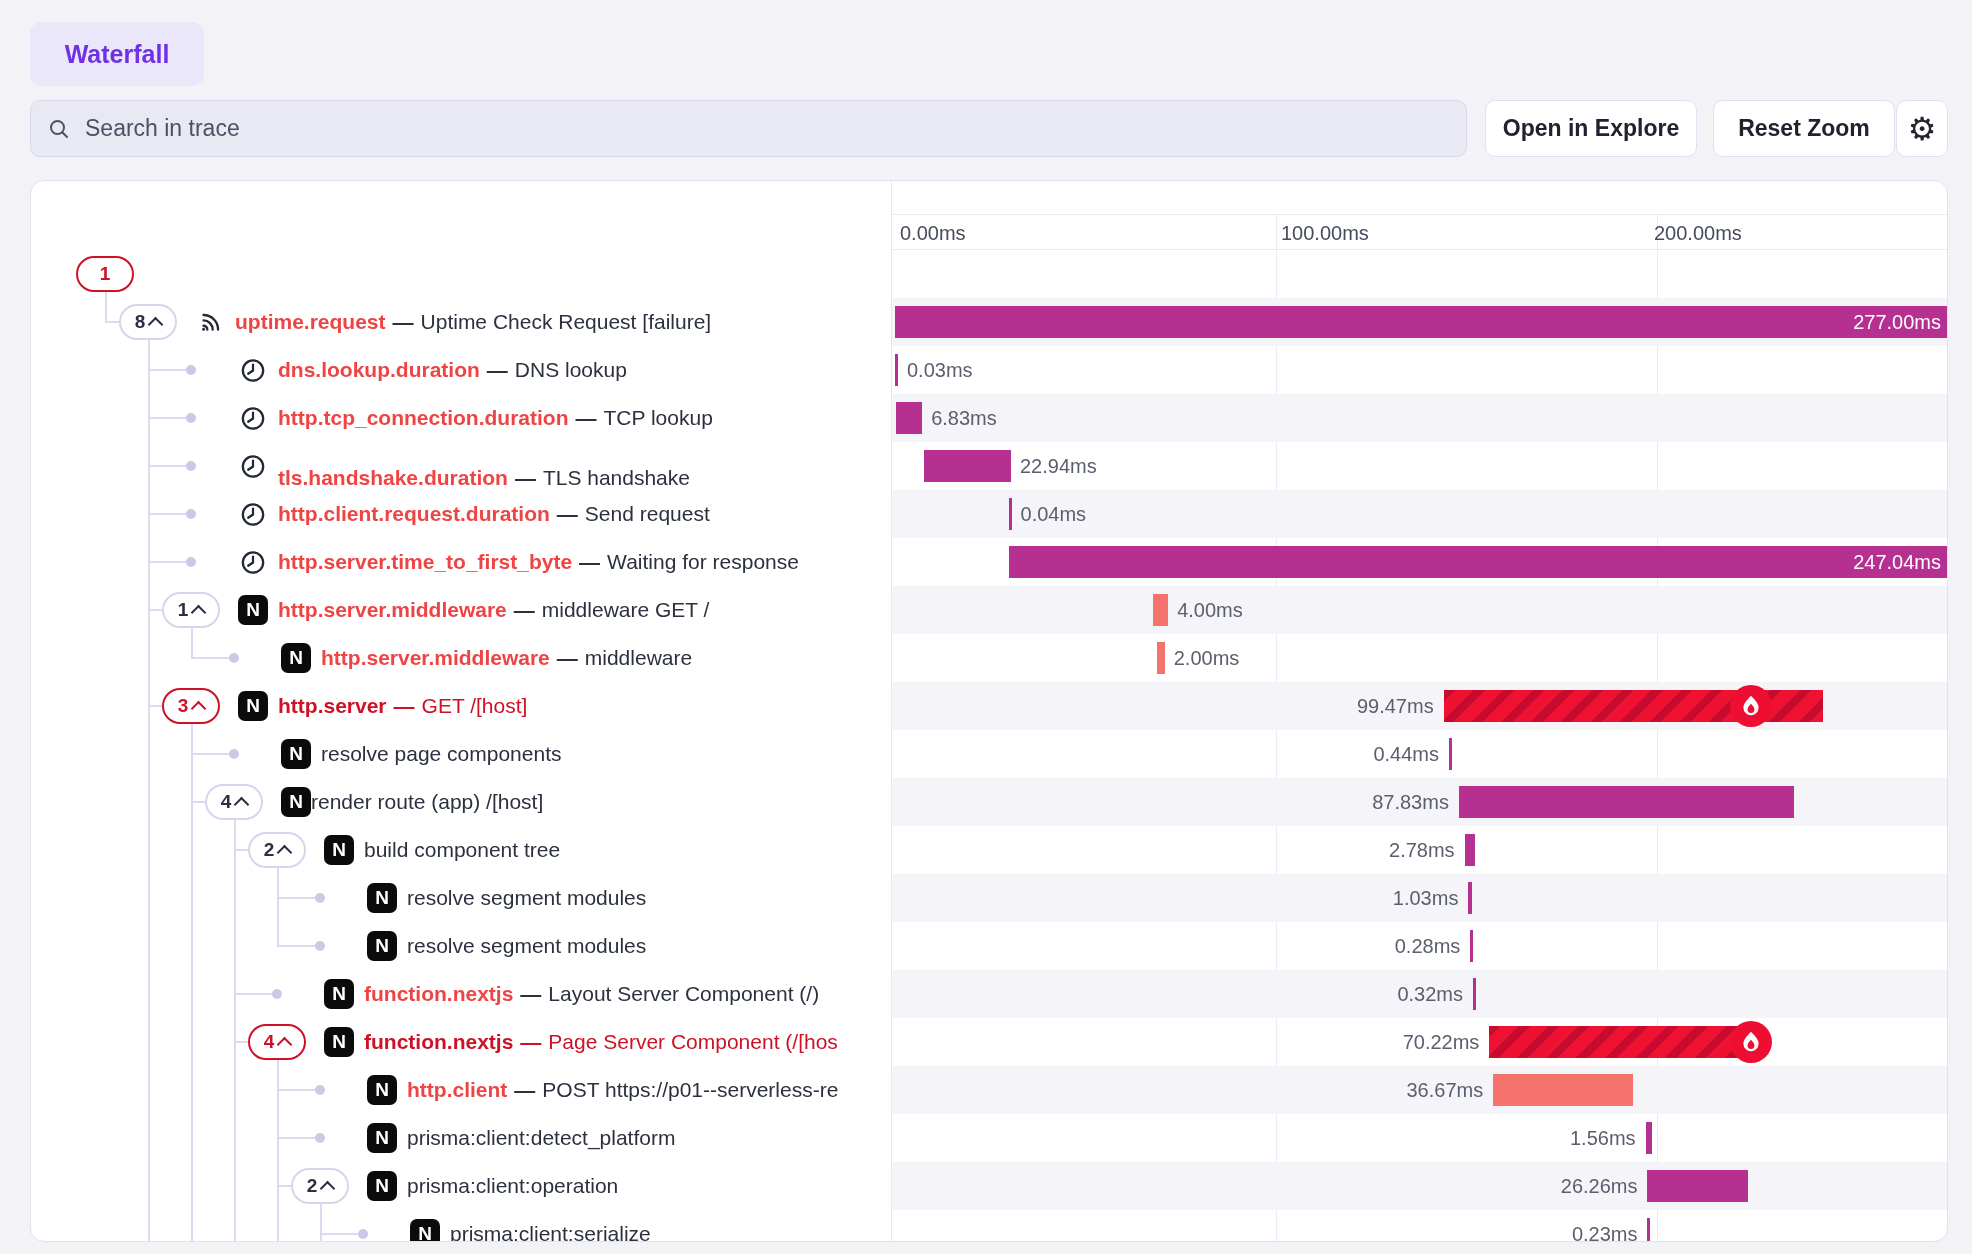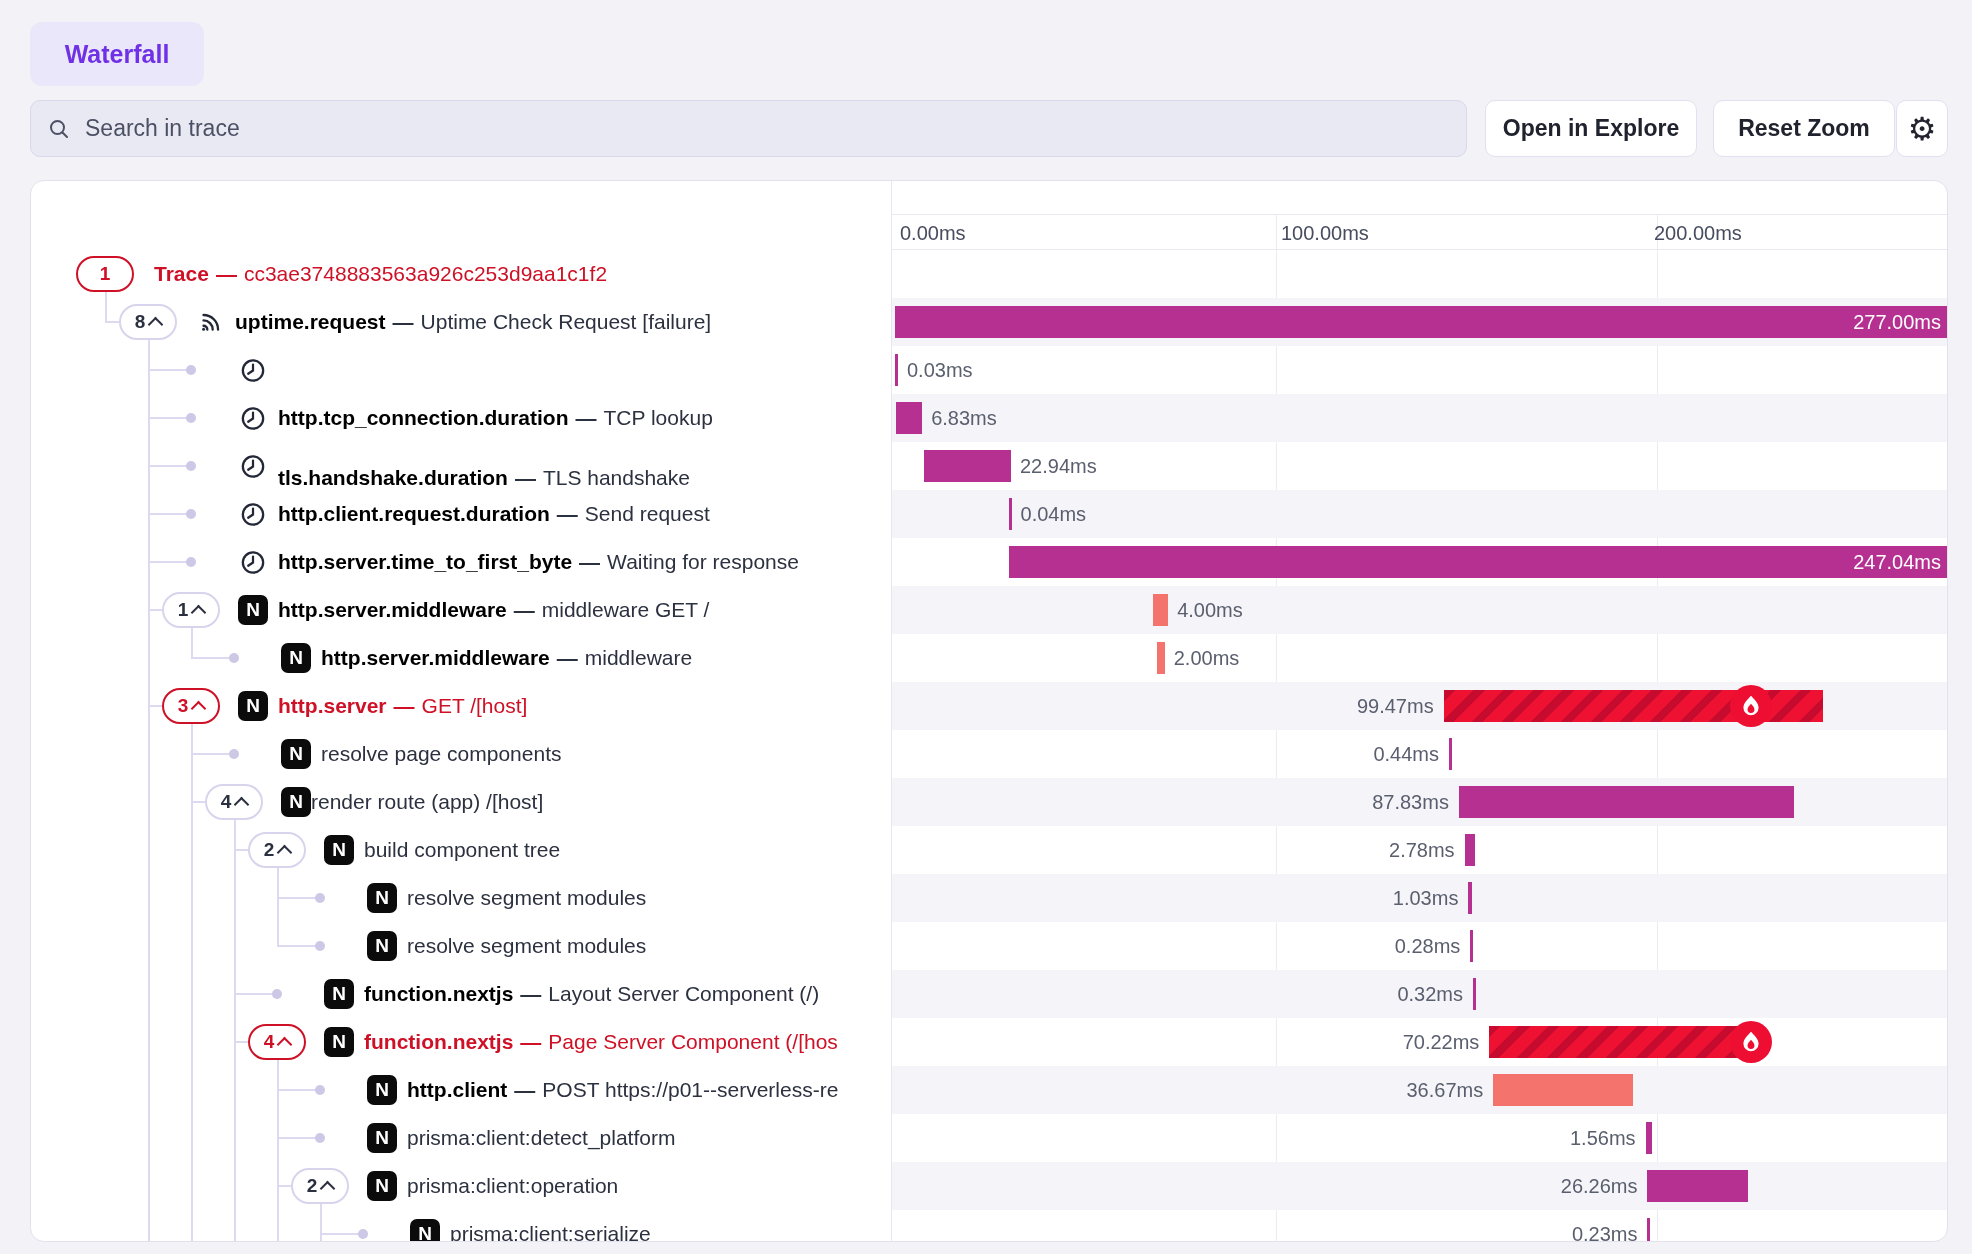--- a/index.html
+++ b/index.html
@@ -48,21 +48,21 @@
     font-size:19px;font-weight:600;color:#2b3040;box-sizing:border-box;z-index:4;}
   .pill.err{border-color:#ce1126;color:#ce1126;}
   .chev{width:9px;height:9px;border-left:2px solid currentColor;border-top:2px solid currentColor;
     transform:rotate(45deg);margin-top:5px;}
   .dot{position:absolute;top:19px;width:10px;height:10px;border-radius:50%;background:#ccc8e6;z-index:3;}
   .icon{position:absolute;top:9px;width:30px;height:30px;z-index:2;}
   .nicon{background:#0b0b0c;border-radius:7px;color:#fff;display:flex;align-items:center;
     justify-content:center;font-weight:700;font-size:19px;}
   .rowtext{position:absolute;top:9px;height:30px;line-height:30px;font-size:21px;color:#2c3140;
     white-space:nowrap;z-index:2;}
-  .rowtext .name.b{font-weight:700;color:#000000;}
+  .rowtext .name.b{font-weight:700;color:#ef4444;}
   .rowtext.err .name,.rowtext.err .sep,.rowtext.err .desc{color:#ce1126;}
   .sep{padding:0 7px;font-weight:700;}
 </style>
 </head>
 <body>
 
 <div class="tab">
   <span>Waterfall</span>
 </div>
 
@@ -93,21 +93,20 @@
       <div class="trunk" style="left: 160px; top: 447px; height: 30px;"></div>
       <div class="trunk" style="left: 160px; top: 543px; height: 519px;"></div>
       <div class="trunk" style="left: 203px; top: 639px; height: 423px;"></div>
       <div class="trunk" style="left: 246px; top: 687px; height: 78px;"></div>
       <div class="trunk" style="left: 246px; top: 879px; height: 183px;"></div>
       <div class="trunk" style="left: 289px; top: 1023px; height: 39px;"></div>
       <div class="lrow" style="top: 69px;">
         <div class="pill err" style="left: 45px;">
           <div>1</div>
         </div>
-        <div class="rowtext err" style="left: 123px;"><span class="name b">Trace</span><span class="sep">—</span><span class="desc">cc3ae3748883563a926c253d9aa1c1f2</span></div>
       </div>
       <div class="lrow" style="top: 117px;">
         <div class="stub" style="left: 74px; top: 23px; width: 14px;"></div>
         <div class="pill" style="left: 88px;">
           <div>8</div>
           <div class="chev"></div>
         </div>
         <div class="icon" style="left: 164px;"><svg width="30" height="30" viewBox="0 0 28 28">
             <g fill="none" stroke="#232838" stroke-width="2.2" stroke-linecap="round">
               <path d="M11.5 21 A3.5 3.5 0 0 0 8 17.5"></path>
@@ -120,20 +119,21 @@
       </div>
       <div class="lrow" style="top: 165px;">
         <div class="stub" style="left: 117px; top: 23px; width: 43px;"></div>
         <div class="dot" style="left: 155px;"></div>
         <div class="icon" style="left: 207px;"><svg width="30" height="30" viewBox="0 0 28 28">
             <g fill="none" stroke="#232838" stroke-width="2.1">
               <circle cx="14" cy="14.5" r="9.5"></circle>
               <path d="M14 9v5.5l-4.5 3" stroke-linecap="round"></path>
             </g>
           </svg></div>
+        <div class="rowtext" style="left: 247px;"><span class="name b">dns.lookup.duration</span><span class="sep">—</span><span class="desc">DNS lookup</span></div>
       </div>
       <div class="lrow" style="top: 213px;">
         <div class="stub" style="left: 117px; top: 23px; width: 43px;"></div>
         <div class="dot" style="left: 155px;"></div>
         <div class="icon" style="left: 207px;"><svg width="30" height="30" viewBox="0 0 28 28">
             <g fill="none" stroke="#232838" stroke-width="2.1">
               <circle cx="14" cy="14.5" r="9.5"></circle>
               <path d="M14 9v5.5l-4.5 3" stroke-linecap="round"></path>
             </g>
           </svg></div>

